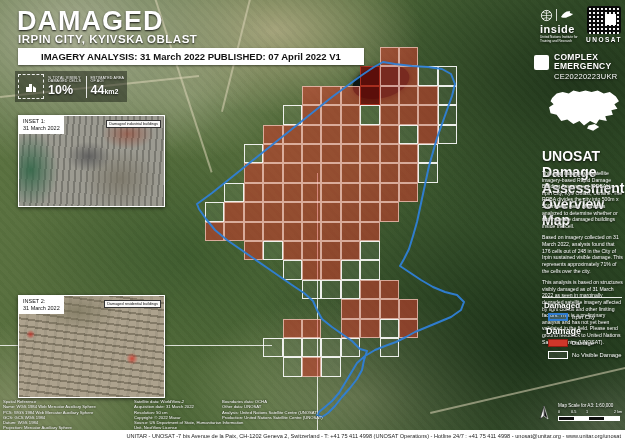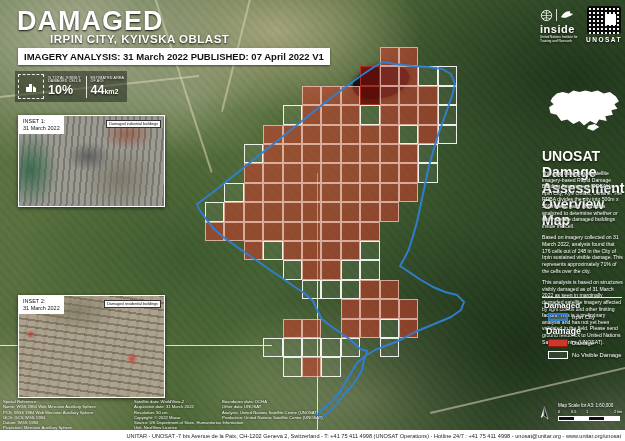--- a/index.html
+++ b/index.html
@@ -30,23 +30,23 @@
   
   #grid-layer{position:absolute;inset:0;z-index:3;}
   .cell{position:absolute;box-sizing:border-box;border:1px solid transparent;}
   #boundary-svg{position:absolute;left:0;top:0;z-index:4;pointer-events:none;}
 
   
   .ovl{position:absolute;z-index:10;}
   .wtxt{color:#fff;text-shadow:0 1px 2px rgba(0,0,0,0.85);}
 
   .country-title{left:17px;top:6px;font-size:27px;font-weight:bold;letter-spacing:1px;}
-  .sub-title{left:18px;top:33px;font-size:11.5px;font-weight:bold;letter-spacing:.5px;margin-left:32px;}
+  .sub-title{left:18px;top:33px;font-size:11.5px;font-weight:bold;letter-spacing:.5px;}
   .analysis-box{left:18px;top:48px;background:#fff;color:#111;font-size:9.5px;font-weight:bold;
-    padding:3px 6px;box-shadow:0 1px 2px rgba(0,0,0,0.5);}
+    padding:3px 23px;box-shadow:0 1px 2px rgba(0,0,0,0.5);}
 
   .stats-bar{left:15px;top:71px;width:112px;height:31px;background:rgba(10,16,8,0.45);
     display:flex;align-items:center;padding:0 3px;box-sizing:border-box;}
   .stat-icon-box{width:24px;height:23px;border:1px dashed rgba(255,255,255,0.9);display:flex;
     align-items:center;justify-content:center;margin-right:4px;flex:0 0 auto;}
   .stat{display:flex;flex-direction:column;align-items:flex-start;line-height:1;}
   .stat-label{font-size:3.6px;letter-spacing:.2px;max-width:34px;}
   .stat-value{font-size:12.5px;font-weight:bold;}
   .stat-sep{width:1px;height:22px;background:rgba(255,255,255,0.85);margin:0 4px;}
   .unit{font-size:7px;font-weight:bold;}
@@ -303,20 +303,30 @@
       <div class="unitar-tag">United Nations Institute for Training and Research</div>
     </div>
     <div class="unosat-block wtxt">
       <div class="unosat-sq">
           <div class="unosat-solid"></div>
         </div>
       <div class="unosat-word">UNOSAT</div>
     </div>
   </div>
 
+  <div class="ovl emergency">
+    <div class="emergency-icon"></div>
+    <div>
+      <div class="emergency-type wtxt">
+        <div>COMPLEX</div>
+        <div>EMERGENCY</div>
+      </div>
+      <div class="emergency-code wtxt">CE20220223UKR</div>
+    </div>
+  </div>
 
   <div class="ovl ukraine-sil">
     <svg width="76" height="48" viewBox="0 0 100 62">
       <path fill="#fff" d="M8,18 L14,12 L22,10 L30,12 L36,8 L44,10 L52,8 L60,10 L68,8 L76,12 L84,10 L92,16 L96,22 L90,26 L94,32 L86,34 L88,40 L78,42 L80,48 L70,46 L66,52 L58,48 L50,54 L44,48 L36,52 L28,46 L20,48 L14,40 L6,38 L4,30 L10,26 L6,22 Z"></path>
       <path fill="#fff" d="M56,54 L64,52 L70,56 L62,61 L54,58 Z"></path>
     </svg>
   </div>
 
   <div class="ovl wtxt sidebar-title">UNOSAT Damage Assessment Overview Map</div>
   <div class="ovl wtxt sidebar-paras">

